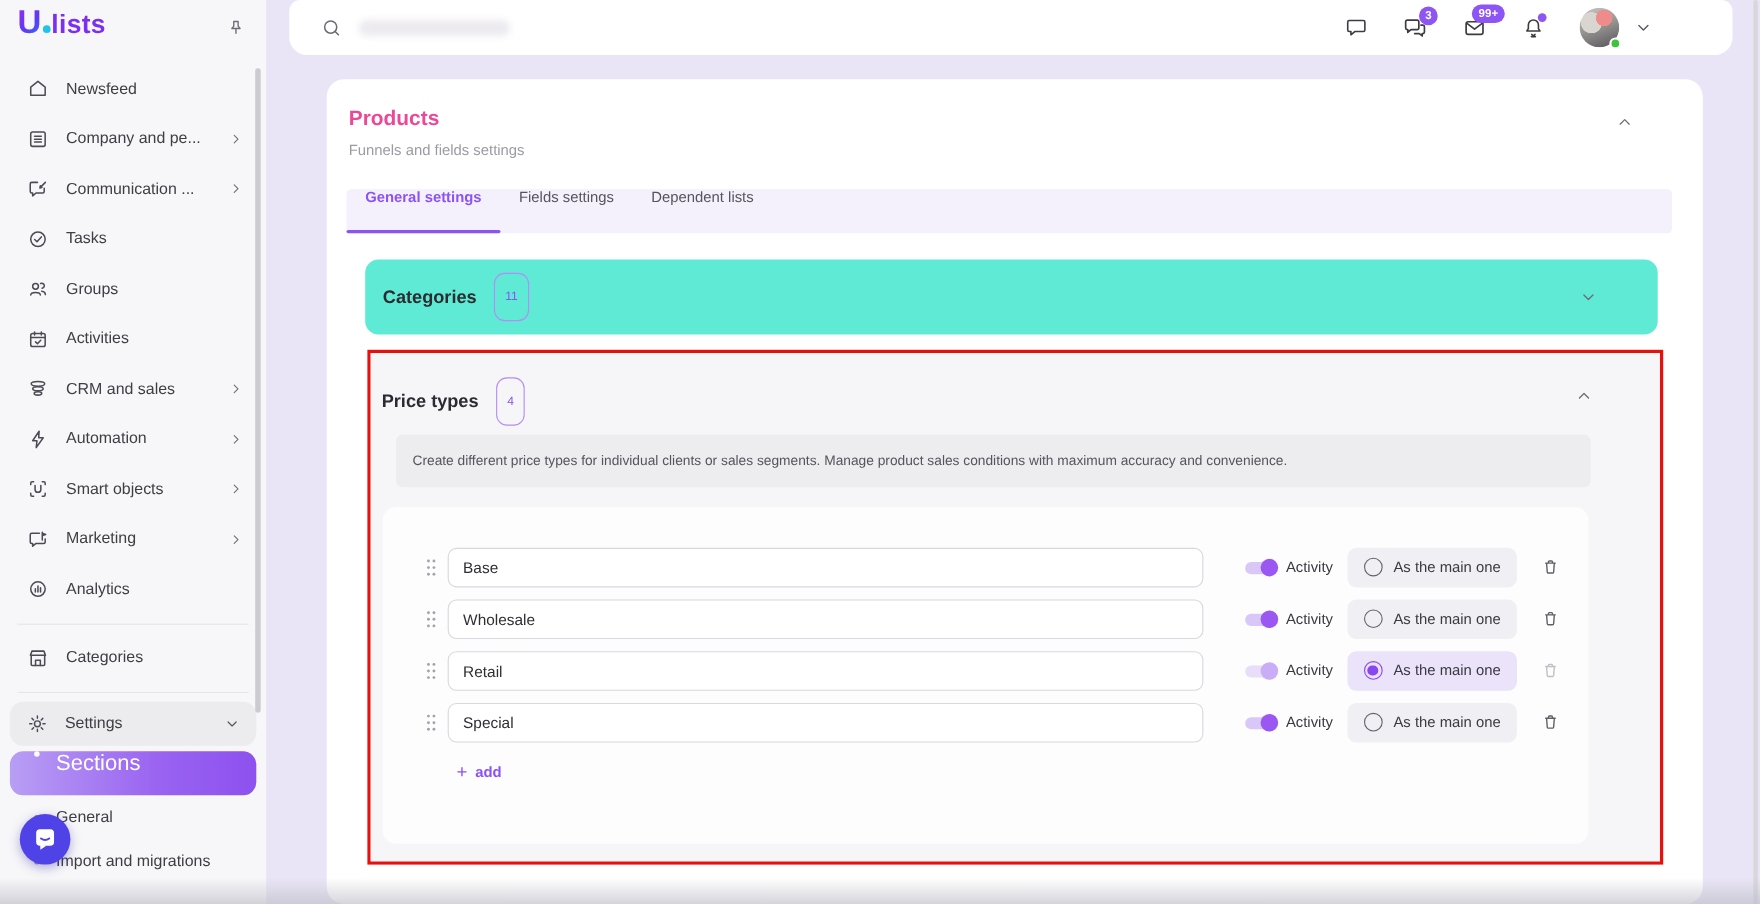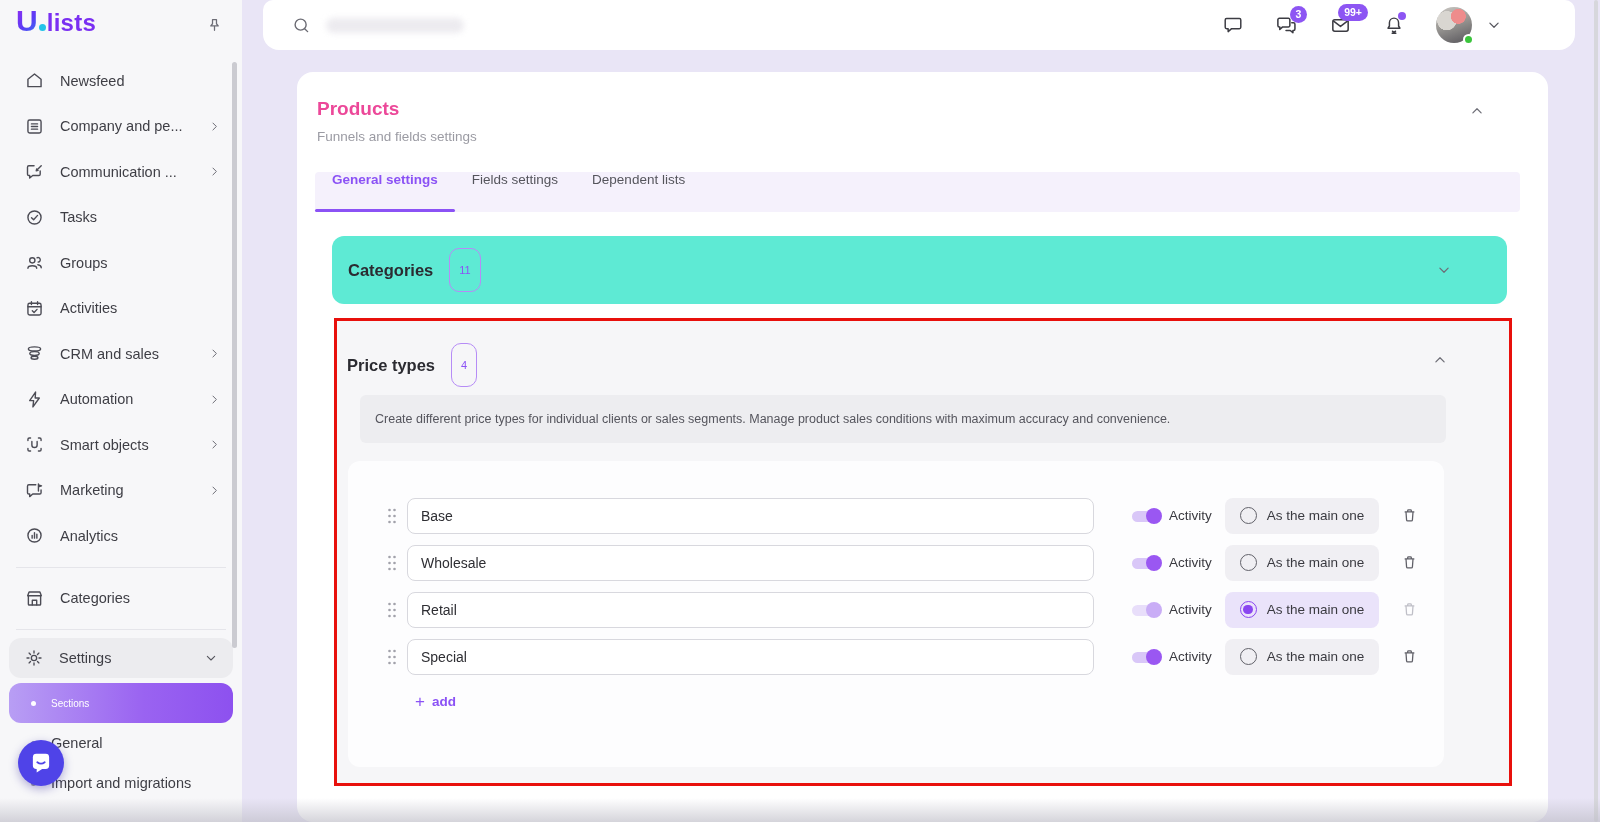--- a/index.html
+++ b/index.html
@@ -25,22 +25,22 @@
   .logo-rest { font-size:24px; font-weight:700; color:#7a2ff2; letter-spacing:.3px; }
   .pin { margin-left:auto; color:#6d6d76; cursor:pointer; }
   .nav { padding-top:8px; }
   .side-item { height:45.5px; display:flex; align-items:center; padding:0 20px 0 24px; cursor:pointer; font-size:14.5px; color:#3e3e45; }
   .side-item .si-icon { width:21px; height:21px; color:#4c4c55; margin-right:15px; flex:none; }
   .side-item .chev { margin-left:auto; color:#6d6d76; }
   .side-div { height:1px; background:#e5e5ea; margin:8px 16px; }
   .settings-row { margin:2px 9px 0 9px; height:40px; background:#ececef; border-radius:12px; display:flex; align-items:center; padding:0 14px 0 15px; cursor:pointer; font-size:14.5px; }
   .settings-row .si-icon { width:20px; height:20px; color:#4c4c55; margin-right:15px; }
   .settings-row .chev { margin-left:auto; color:#55555d; }
-  .sections-pill { margin:5px 9px 0 9px; height:40px; border-radius:12px; display:flex; align-items:center; padding:0 14px 0 22px; cursor:pointer;
-    background:linear-gradient(90deg,#b89ef4 0%, #9a63f1 60%, #8d51ef 100%); color:#ffffff; font-size:10px; }
+  .sections-pill { margin:5px 9px 0 9px; height:40px; border-radius:12px; display:flex; padding:0 14px 0 22px; cursor:pointer;
+    background:linear-gradient(90deg,#b89ef4 0%, #9a63f1 60%, #8d51ef 100%); color:#ffffff; font-size:20px; }
   .sub-item { height:40px; display:flex; align-items:center; padding:0 14px 0 31px; cursor:pointer; font-size:14.5px; color:#3e3e45; }
   .bullet { width:5px; height:5px; border-radius:50%; background:#97979f; margin-right:15px; flex:none; }
   .sections-pill .bullet { background:#ffffff; }
   .side-scroll { position:absolute; right:5px; top:62px; width:5px; height:586px; border-radius:3px; background:#cbcbd1; }
 
   
   .topbar { position:absolute; left:263px; top:0; width:1312px; height:50px; background:#ffffff; border-radius:10px 10px 16px 16px; }
   .tb-search { position:absolute; left:28px; top:0; height:50px; display:flex; align-items:center; gap:14px; }
   .tb-search .mag { color:#6b6b73; cursor:pointer; }
   .blur-pill { width:138px; height:15px; border-radius:8px; background:#e6e4ea; filter:blur(3px); opacity:.75; }

